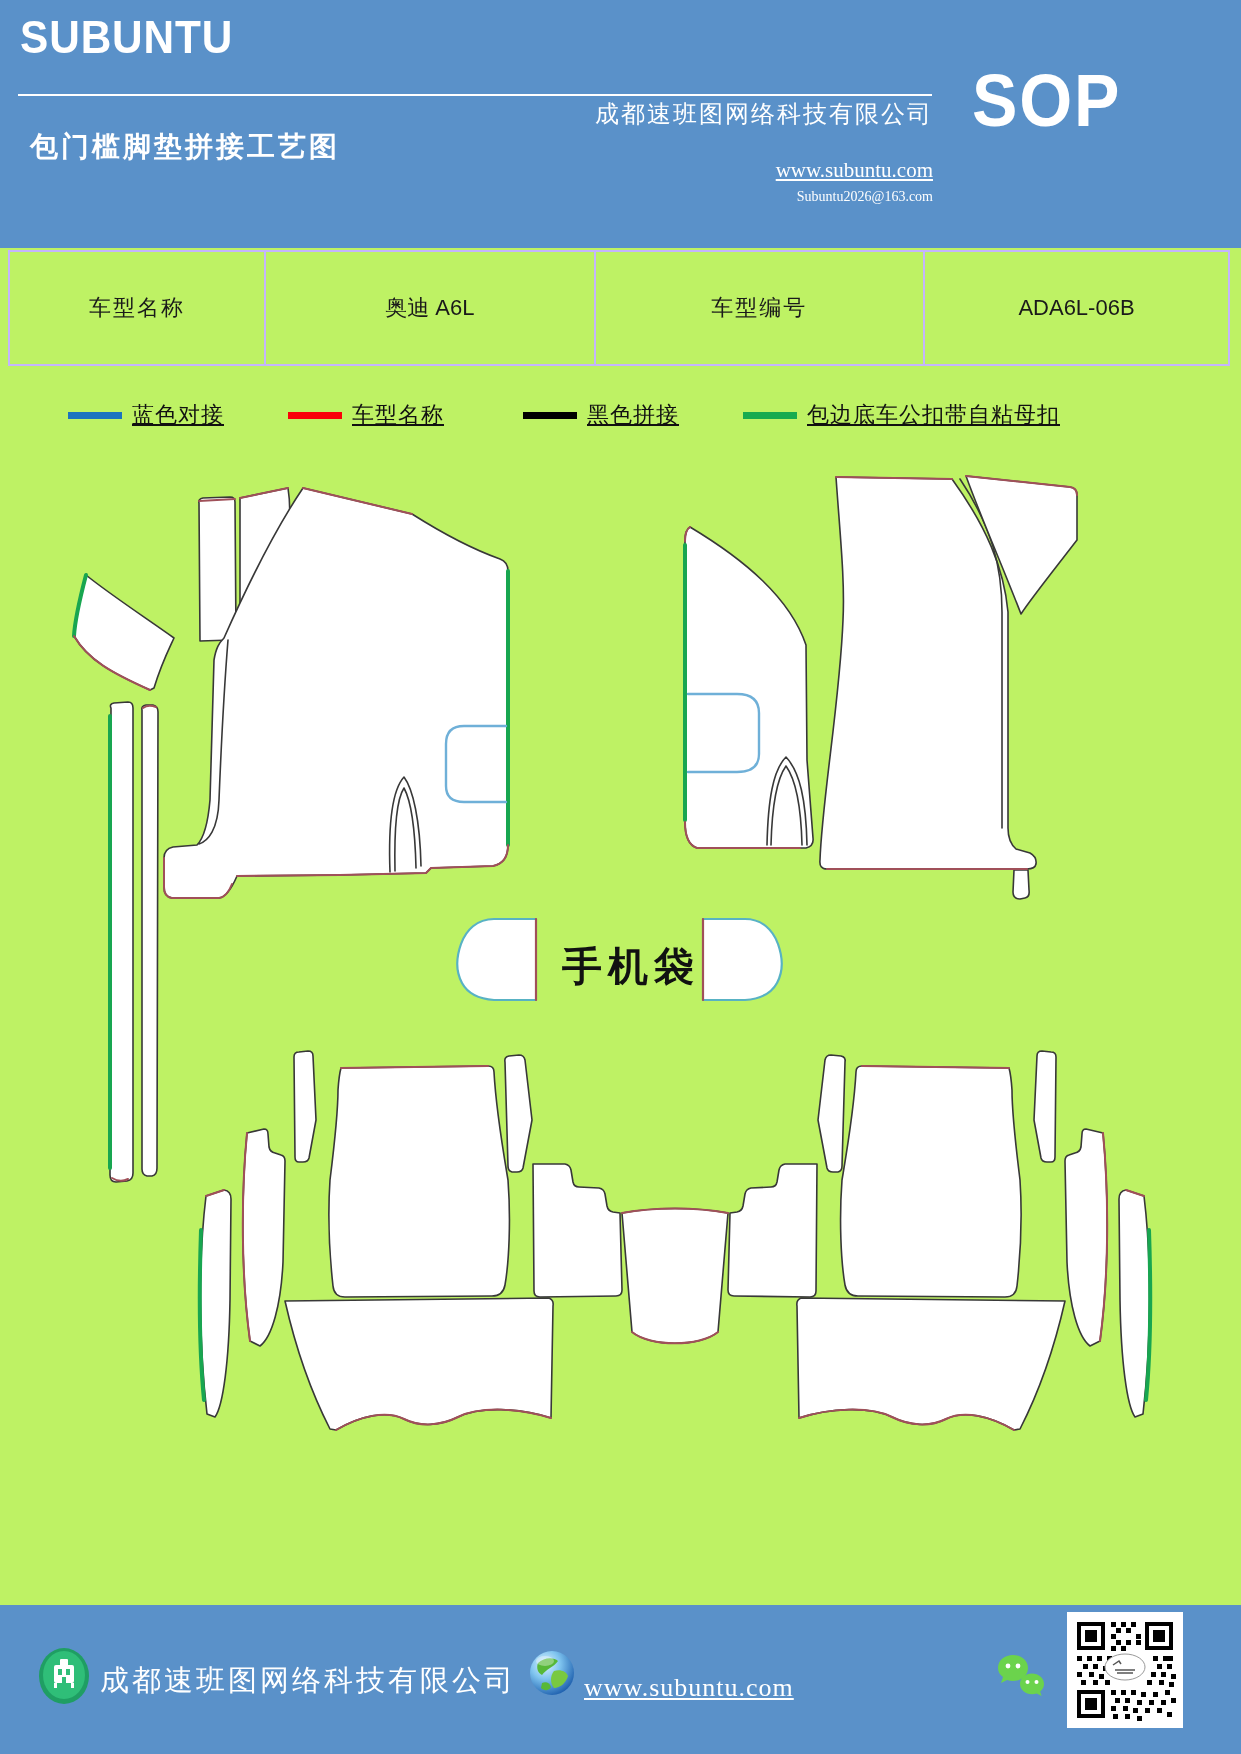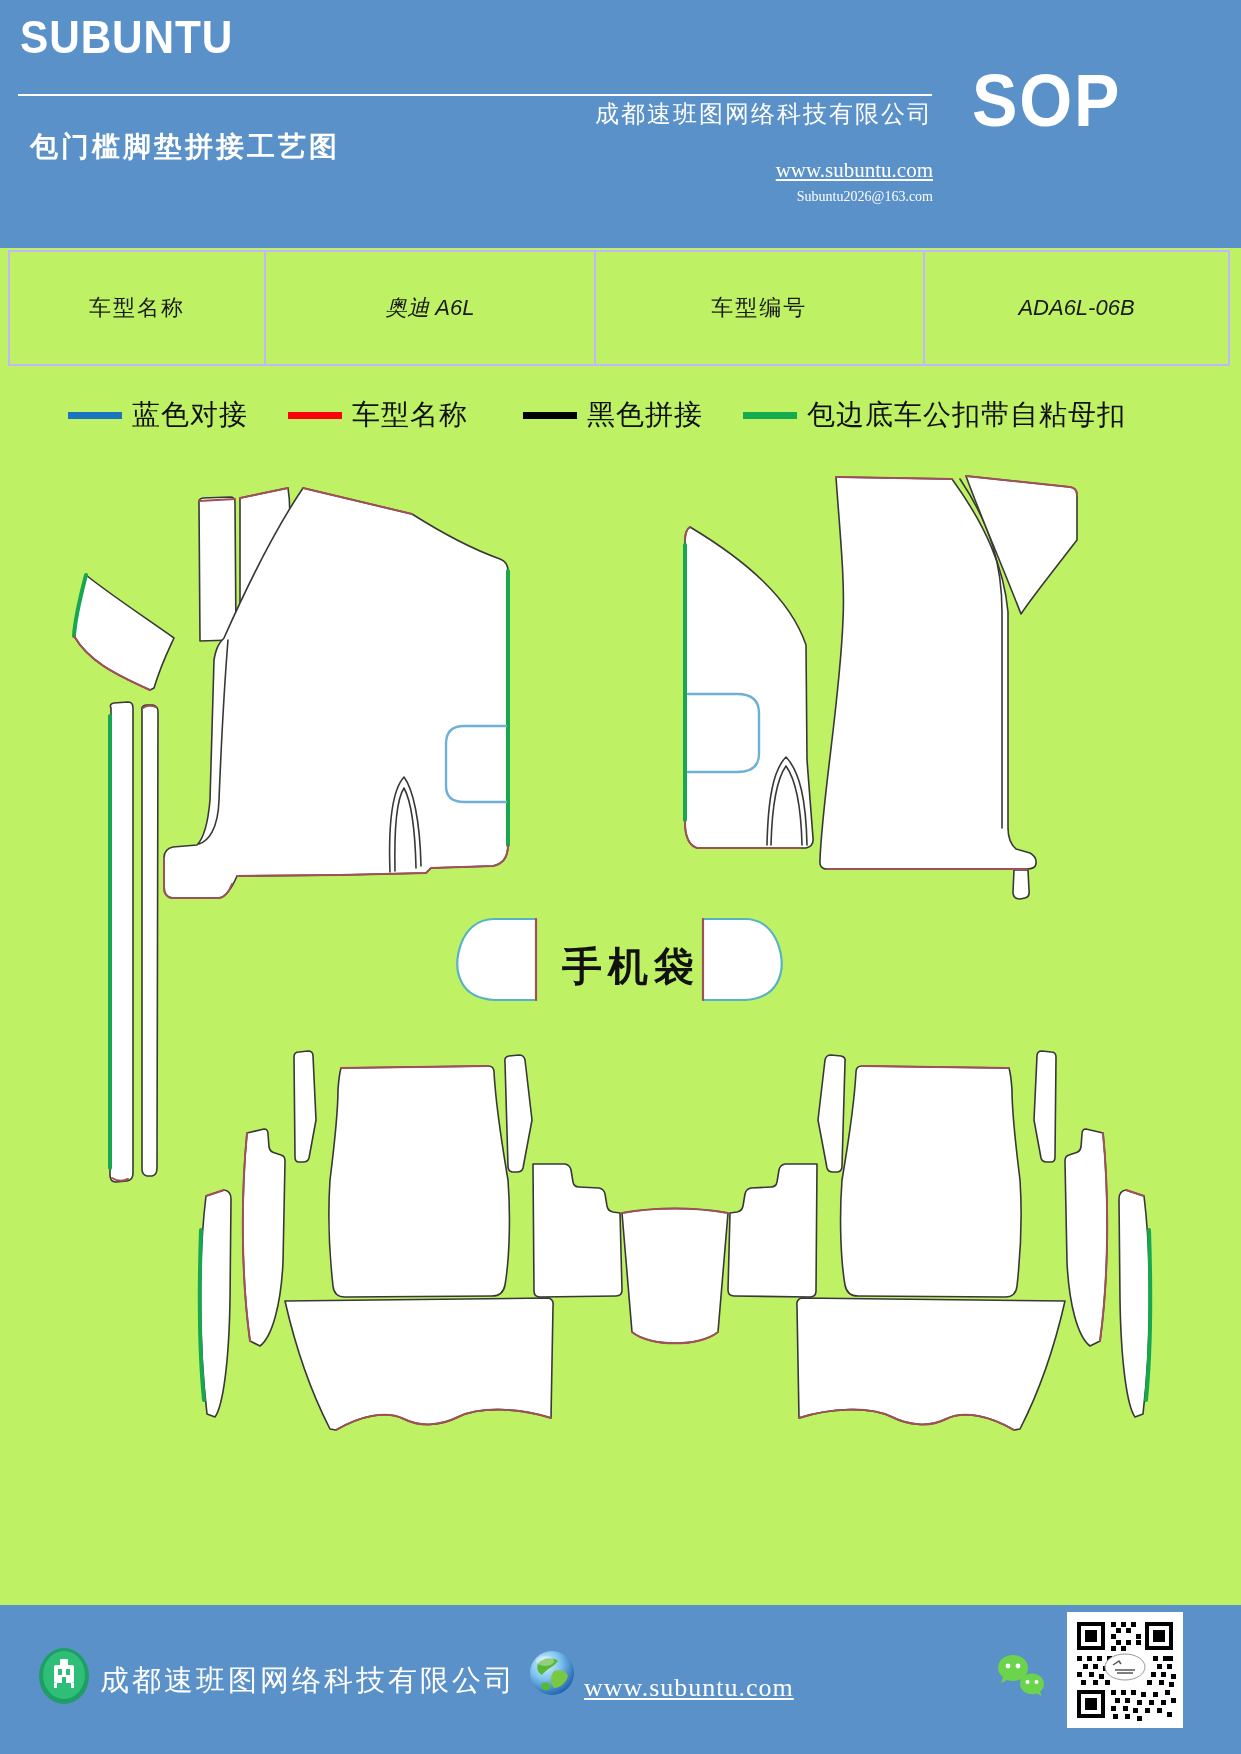--- a/index.html
+++ b/index.html
@@ -16,27 +16,27 @@
   .header-company{font-size:24px;letter-spacing:2px;white-space:nowrap;}
   .header-site{margin-top:28px;font-size:21px;text-decoration:underline;color:#fff;white-space:nowrap;}
   .header-mail{margin-top:6px;font-size:14px;white-space:nowrap;}
   .sop-badge{position:absolute;left:972px;top:58px;width:150px;font-size:74px;font-weight:900;
              letter-spacing:2px;transform:scaleX(.92);transform-origin:left;}
 
   
   .info-table{position:absolute;left:8px;top:250px;width:1222px;height:116px;border-collapse:collapse;table-layout:fixed;}
   .info-table td{border:2px solid #c4b5fd;text-align:center;vertical-align:middle;font-size:22px;color:#1a1a1a;}
   .info-table td.lbl{font-family:"Liberation Serif",serif;letter-spacing:2px;}
-  .info-table td.val{font-family:"Liberation Sans",sans-serif;font-style:italic;}
+  .info-table td.val{font-family:"Liberation Sans",sans-serif;}
 
   
   .legend{position:absolute;left:0;top:398px;width:1241px;height:34px;}
   .legend-item{position:absolute;top:0;height:34px;display:flex;align-items:center;}
   .legend-swatch{width:54px;height:7px;margin-right:10px;flex:none;}
-  .legend-label{font-family:"Liberation Serif",serif;font-size:28px;color:#111;white-space:nowrap;letter-spacing:1px;}
+  .legend-label{font-family:"Liberation Serif",serif;font-size:22px;color:#111;white-space:nowrap;letter-spacing:1px;text-decoration:underline;}
   .li-0{left:68px;} .li-1{left:288px;} .li-2{left:523px;} .li-3{left:743px;}
 
   
   .diagram{position:absolute;left:0;top:430px;width:1241px;height:1030px;}
   .diagram path{vector-effect:none;}
 
   
   .footer{position:absolute;left:0;top:1605px;width:1241px;height:149px;background:#5a91c9;color:#fff;}
   .footer-logo{position:absolute;left:38px;top:42px;width:52px;height:58px;}
   .footer-company{position:absolute;left:100px;top:56px;font-family:"Liberation Serif",serif;

